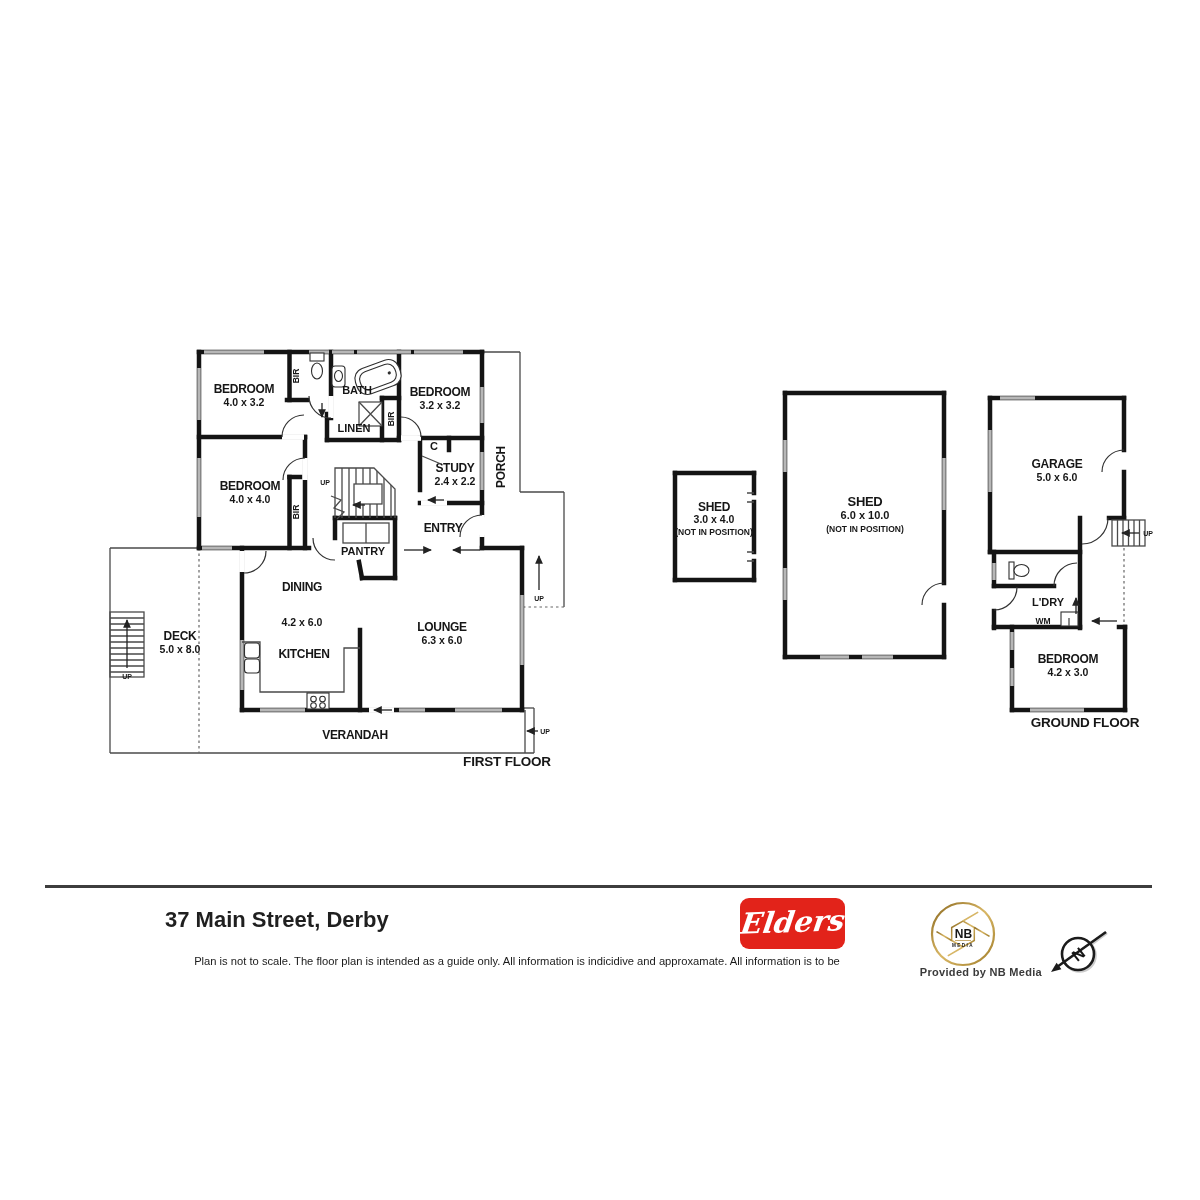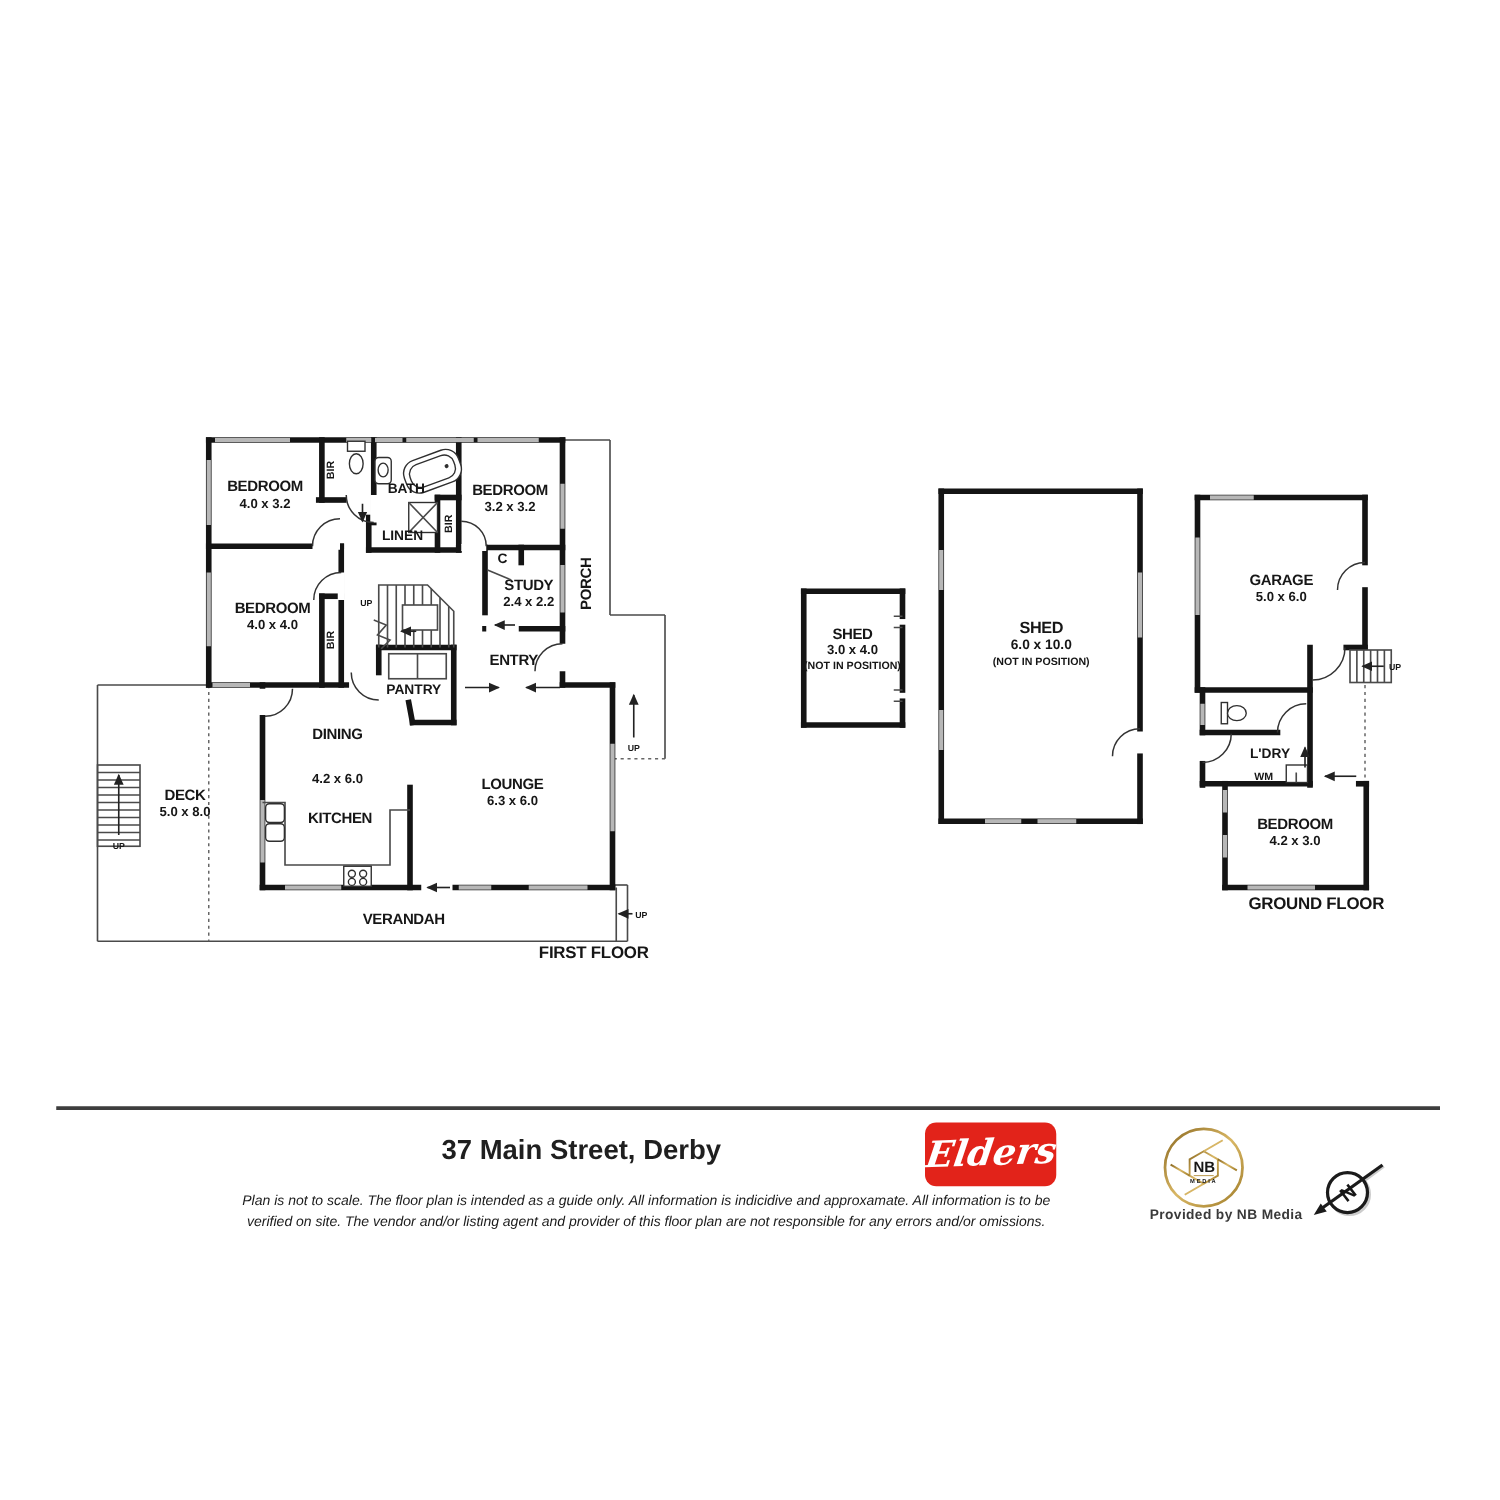--- a/index.html
+++ b/index.html
@@ -1,39 +1,39 @@
 <!DOCTYPE html>
 <html><head>
 <meta charset="utf-8">
 <style>
   html,body{margin:0;padding:0;background:#fff;}
   .page{position:relative;width:1168px;height:1200px;background:#ffffff;overflow:hidden;
-        font-family:"Liberation Sans",sans-serif;}
+        font-family:"Liberation Sans",sans-serif;padding-left:32px;}
   svg text{font-family:"Liberation Sans",sans-serif;fill:#161616;}
   .w   {stroke:#141414;stroke-width:4.5;fill:none;stroke-linecap:square;}
   .tw  {stroke:#4a4a4a;stroke-width:1.3;fill:none;}
   .tb  {stroke:#2f2f2f;stroke-width:1.1;fill:#ffffff;}
   .arc {stroke:#333333;stroke-width:1.2;fill:none;}
   .arr {stroke:#222222;stroke-width:1.3;fill:none;}
   .dash{stroke:#666666;stroke-width:1.2;fill:none;stroke-dasharray:2.5 3;}
   .win {fill:#b7b7b7;}
   .gap {fill:#ffffff;}
   .rn  {font-size:12px;font-weight:bold;text-anchor:middle;letter-spacing:-0.3px;}
   .rnl {font-size:13px;font-weight:bold;text-anchor:middle;letter-spacing:-0.3px;}
   .rd  {font-size:10.5px;font-weight:600;text-anchor:middle;}
   .rdl {font-size:11px;font-weight:600;text-anchor:middle;}
   .rm  {font-size:11px;font-weight:bold;text-anchor:middle;}
   .rs  {font-size:8.5px;font-weight:bold;text-anchor:middle;}
   .rt  {font-size:7px;font-weight:bold;text-anchor:middle;}
   .fl  {font-size:13.5px;font-weight:bold;text-anchor:middle;letter-spacing:-0.2px;}
   .divider{position:absolute;left:45px;top:885px;width:1107px;height:2.5px;background:#3d3d3d;}
-  .address{position:absolute;left:165px;top:907px;width:600px;text-align:center;
+  .address{position:absolute;left:165px;top:907px;width:600px;
            font-size:22px;font-weight:600;color:#1f1f1f;}
   .disclaimer{position:absolute;left:172px;top:953px;width:690px;text-align:center;
-           font-size:11.2px;line-height:17px;font-weight:500;color:#1a1a1a;font-style:italic;}
+           font-size:11.2px;line-height:17px;font-weight:500;color:#1a1a1a;}
   .elders{position:absolute;left:740px;top:898px;width:105px;height:51px;background:#e2231a;
           border-radius:9px;display:flex;align-items:center;justify-content:center;}
   .elders span{color:#ffffff;font-family:"DejaVu Serif",serif;font-style:italic;font-weight:bold;
           font-size:29px;transform:skewX(-10deg) rotate(-2deg);padding-bottom:3px;}
   .nbwrap{position:absolute;left:925px;top:896px;width:76px;height:76px;text-align:right;}
   .provided{position:absolute;left:886px;top:966px;width:156px;text-align:right;
           font-size:11px;font-weight:600;letter-spacing:0.3px;color:#3a3a3a;}
   .compass{position:absolute;left:1040px;top:920px;width:76px;height:66px;}
 </style>
 </head>
@@ -315,21 +315,20 @@
   </g>
 </svg>
 
 
 <div class="divider"></div>
 
 <div class="address">37 Main Street, Derby</div>
 
 <div class="disclaimer">
   <div>Plan is not to scale. The floor plan is intended as a guide only. All information is indicidive and approxamate. All information is to be</div>
-  <div>verified on site. The vendor and/or listing agent and provider of this floor plan are not responsible for any errors and/or omissions.</div>
 </div>
 
 <div class="elders">
   <span>Elders</span>
 </div>
 
 <div class="nbwrap">
   <svg width="76" height="76" viewBox="-38 -38 76 76">
     <defs>
       <linearGradient id="gold" x1="0" y1="0" x2="1" y2="1">

